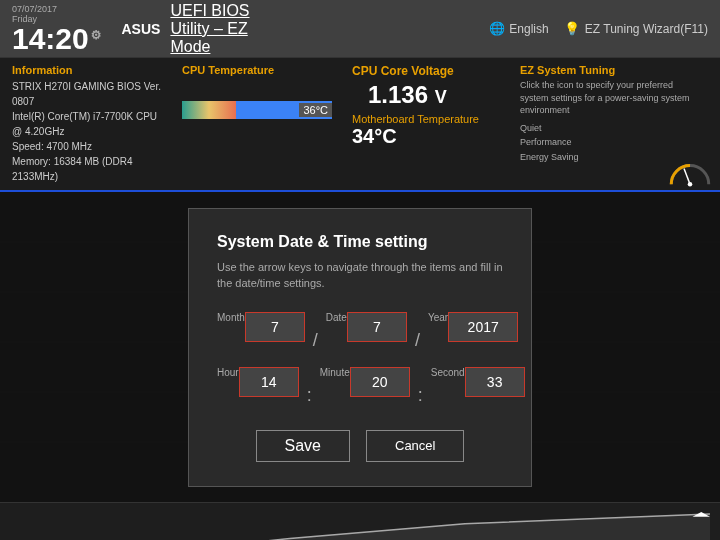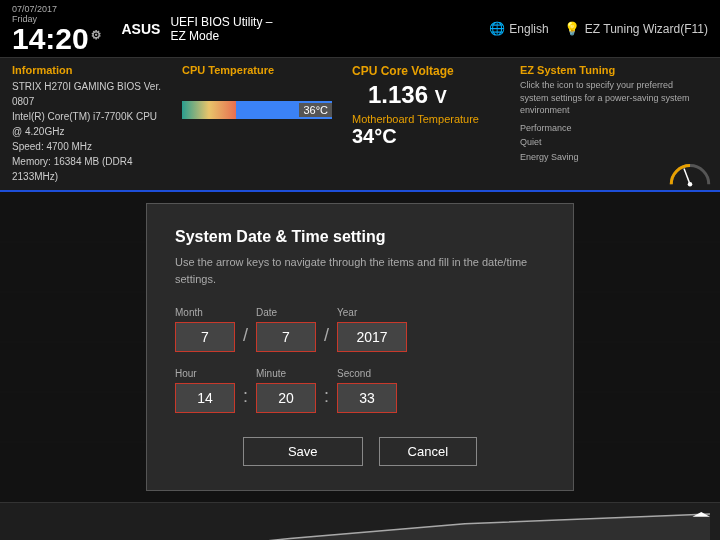--- a/index.html
+++ b/index.html
@@ -7,38 +7,39 @@
       width: 720px;
       height: 540px;
       background: #1a1a1a;
       font-family: 'Arial', sans-serif;
       overflow: hidden;
       position: relative;
     }
 
     
     .top-bar {
-      background: #000000;
+      background: #404040;
       height: 58px;
       display: flex;
       align-items: center;
       padding: 17px 12px;
       border-bottom: 1px solid #333;
       position: relative;
     }
     .asus-logo {
       color: #fff;
       font-weight: bold;
       font-size: 14px;
       margin-right: 10px;
     }
     .bios-title {
       color: #fff;
-      font-size: 12px;
+      font-size: 16px;
       margin-right: auto;
+      text-decoration: underline;
     }
     .top-right-nav {
       display: flex;
       align-items: center;
       gap: 16px;
       margin-left: 200px;
     }
     .nav-item {
       color: #ccc;
       font-size: 12px;
@@ -173,21 +174,21 @@
       top: 0; left: 0; right: 0; bottom: 0;
       background: rgba(0,0,0,0.5);
       display: flex;
       align-items: center;
       justify-content: center;
       z-index: 10;
     }
     .dialog-box {
       background: #2a2a2a;
       border: 1px solid #555;
-      width: 428px;
+      width: 344px;
       padding: 24px 28px;
     }
     .dialog-title {
       color: #fff;
       font-size: 16px;
       font-weight: bold;
       margin-bottom: 8px;
     }
     .dialog-desc {
       color: #aaa;
@@ -201,21 +202,21 @@
       gap: 16px;
       margin-bottom: 24px;
     }
     .datetime-row {
       display: flex;
       align-items: flex-start;
       gap: 0;
     }
     .datetime-field {
       display: flex;
-      flex-direction: column;
+      flex-direction: row;
     }
     .field-label {
       color: #aaa;
       font-size: 10px;
       margin-bottom: 4px;
     }
     .field-input {
       background: #444;
       border: 1px solid #c8392b;
       color: #fff;
@@ -236,22 +237,22 @@
     }
     .dialog-buttons {
       display: flex;
       justify-content: center;
       gap: 16px;
     }
     .btn-save {
       background: transparent;
       border: 1px solid #888;
       color: #fff;
-      padding: 6px 44px;
-      font-size: 13px;
+      padding: 6px 28px;
+      font-size: 16px;
       cursor: pointer;
     }
     .btn-cancel {
       background: transparent;
       border: 1px solid #888;
       color: #fff;
       padding: 6px 28px;
       font-size: 13px;
       cursor: pointer;
     }
@@ -363,22 +364,22 @@
       <span class="voltage-unit">V</span>
     </div>
     <div class="mb-temp-label">Motherboard Temperature</div>
     <div class="mb-temp-value">34°C</div>
   </div>
 
   <div class="ez-tuning-col">
     <div class="ez-tuning-title">EZ System Tuning</div>
     <div class="ez-tuning-desc">Click the icon to specify your preferred system settings for a power-saving system environment</div>
     <div class="ez-options">
+      <div class="ez-option">Quiet</div>
       <div class="ez-option">Performance</div>
-      <div class="ez-option">Quiet</div>
       <div class="ez-option">Energy Saving</div>
     </div>
 
     <svg class="gauge-icon" viewBox="0 0 60 40" xmlns="http://www.w3.org/2000/svg">
       <path d="M5 35 A25 25 0 0 1 55 35" fill="none" stroke="#555" stroke-width="4"></path>
       <path d="M5 35 A25 25 0 0 1 30 10" fill="none" stroke="#e8a000" stroke-width="4"></path>
       <line x1="30" y1="35" x2="22" y2="14" stroke="#fff" stroke-width="2"></line>
       <circle cx="30" cy="35" r="3" fill="#fff"></circle>
     </svg>
   </div>

